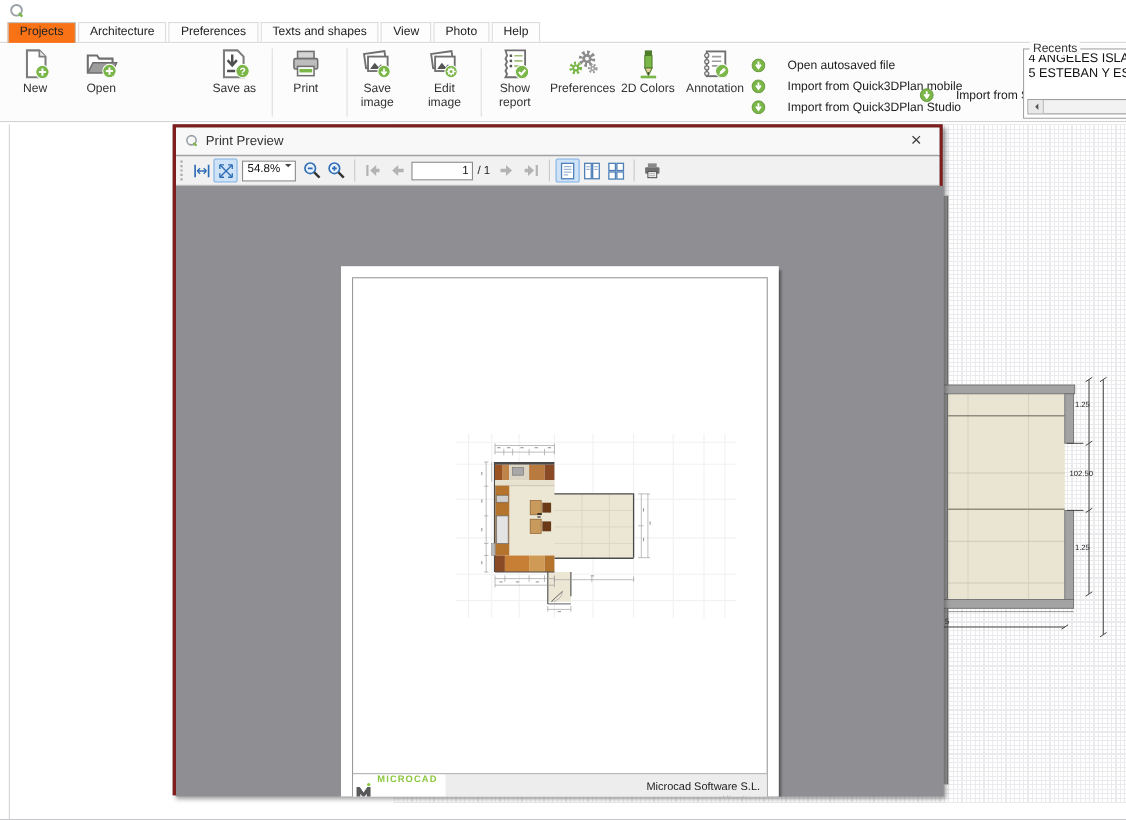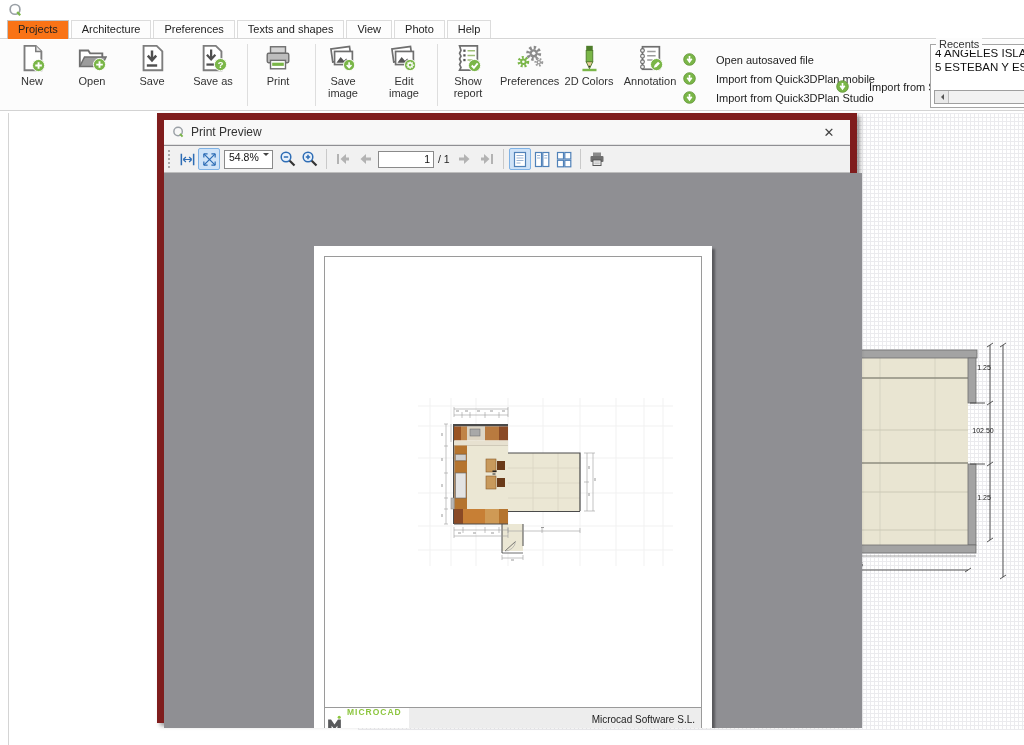--- a/index.html
+++ b/index.html
@@ -35,21 +35,21 @@
   .canvas { left:358px; top:113px; width:666px; height:617px; background-color:#ffffff;
     background-image:
       repeating-linear-gradient(to right, #ebebee 0 1px, transparent 1px 4px),
       repeating-linear-gradient(to bottom, #ebebee 0 1px, transparent 1px 4px),
       repeating-linear-gradient(to right, #d8d8dd 0 1px, transparent 1px 56px),
       repeating-linear-gradient(to bottom, #d8d8dd 0 1px, transparent 1px 56px);
   }
   .bg-wall-left { left:855px; top:178px; width:7px; height:535px; background:#9b9b9b; border-left:1px solid #777; border-right:1px solid #6f6f6f; }
 
   
-  .dlg { left:157px; top:113px; width:700px; height:610px; background:#8f8f93; border:7px solid #7f1d1d; box-shadow:3px 3px 4px rgba(40,40,40,.45); }
+  .dlg { left:157px; top:113px; width:700px; height:610px; background:#8f8f93; border:3px solid #7f1d1d; box-shadow:3px 3px 4px rgba(40,40,40,.45); }
   .dlg-title { position:absolute; left:0; top:0; width:100%; height:25px; background:#f8f8f8; border-bottom:1px solid #e2e2e2; display:flex; align-items:center; padding:0 8px; }
   .dlg-title .ttl { font-size:12px; color:#333; margin-left:6px; }
   .dlg-close { margin-left:auto; width:26px; height:20px; display:flex; align-items:center; justify-content:center; font-size:13px; color:#444; }
   .dlg-toolbar { position:absolute; left:0; top:26px; width:100%; height:27px; background:#f1f1f1; border-bottom:1px solid #bdbdbd; display:flex; align-items:center; padding-left:4px; }
   .grip { width:3px; height:18px; border-left:2px dotted #aaa; margin-right:5px; }
   .tbtn { width:22px; height:22px; display:flex; align-items:center; justify-content:center; border:1px solid transparent; border-radius:2px; flex:0 0 auto; }
   .tbtn.sel { background:#cfe3f8; border-color:#7fb2e5; }
   .tsep { width:1px; height:20px; background:#c9c9c9; margin:0 5px; flex:0 0 auto; }
   .combo { width:49px; height:19px; background:#fff; border:1px solid #8a8a8a; display:flex; align-items:flex-start; font-size:10.5px; color:#111; padding-left:4px; margin:0 4px; flex:0 0 auto; }
   .combo .arr { margin-left:auto; margin-right:3px; width:0; height:0; border:3.5px solid transparent; border-top-color:#444; position:relative; top:2px; }
@@ -103,28 +103,20 @@
   <div class="rbtn" style="left:66px;width:52px">
     <svg width="30" height="30" viewBox="0 0 32 32">
       <path d="M3 25V8h9l2 3h13v4" fill="#fff" stroke="#6f6f6f" stroke-width="2"></path>
       <path d="M3 25l5-10h23l-5 10z" fill="#9c9c9c" stroke="#6f6f6f" stroke-width="1.5"></path>
       <circle cx="24" cy="23" r="6.5" fill="#7ab648" stroke="#fff" stroke-width="1"></circle>
       <path d="M24 19.5v7M20.5 23h7" stroke="#fff" stroke-width="2"></path>
     </svg>
     <div class="lbl">Open</div>
   </div>
 
-  <div class="rbtn" style="left:128px;width:48px">
-    <svg width="30" height="30" viewBox="0 0 32 32">
-      <path d="M7 3h14l6 6v20H7z" fill="#fff" stroke="#7d7d7d" stroke-width="2"></path>
-      <path d="M16 8v9M11.5 13.5l4.5 5 4.5-5" stroke="#4f4f4f" stroke-width="2.6" fill="none"></path>
-      <path d="M10.5 24h11" stroke="#4f4f4f" stroke-width="2.6"></path>
-    </svg>
-    <div class="lbl">Save</div>
-  </div>
 
   <div class="rbtn" style="left:185px;width:56px">
     <svg width="30" height="30" viewBox="0 0 32 32">
       <path d="M6 3h13l6 6v20H6z" fill="#fff" stroke="#7d7d7d" stroke-width="2"></path>
       <path d="M14 7v9M9.5 12.5l4.5 5 4.5-5" stroke="#4f4f4f" stroke-width="2.4" fill="none"></path>
       <path d="M9 23h8" stroke="#4f4f4f" stroke-width="2.4"></path>
       <circle cx="24" cy="23" r="6.5" fill="#7ab648" stroke="#fff" stroke-width="1"></circle>
       <text x="24" y="26.5" font-size="10" font-weight="bold" fill="#fff" text-anchor="middle" font-family="Liberation Sans,sans-serif">?</text>
     </svg>
     <div class="lbl">Save as</div>

